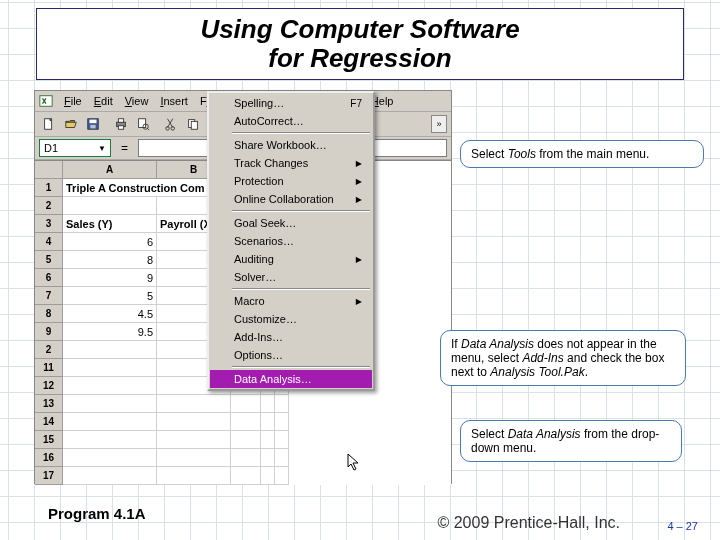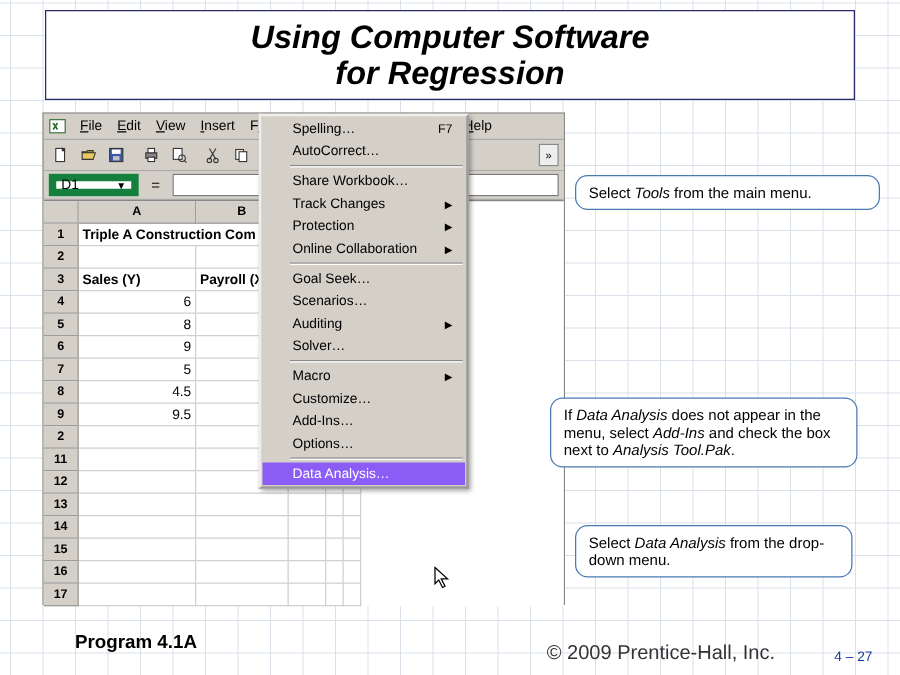--- a/index.html
+++ b/index.html
@@ -72,21 +72,21 @@
   .tb-btn svg { width: 14px; height: 14px; }
   .tb-sep { width: 4px; }
   .tb-end { margin-left: auto; width: 16px; height: 18px; border: 1px solid #888; background:#eee; display:flex;align-items:center;justify-content:center;font-size:9px;}
   .formula-row {
     display: flex; align-items: center;
     padding: 2px 4px; gap: 4px; background: #d4d0c8;
     border-bottom: 1px solid #aaa;
   }
   .name-box {
     width: 72px; height: 18px; background: #fff;
-    border: 6px solid #15803d; font-size: 11px;
+    border: 1px solid #15803d; font-size: 11px;
     display: flex; align-items: center; padding: 0 4px;
     justify-content: space-between;
   }
   .eq-lbl { font-size: 12px; padding: 0 6px; }
   .fx-input { flex: 1; height: 18px; background: #fff; border: 1px solid #7b7b7b; }
   .sheet {
     background: #fff;
     border-top: 1px solid #888;
   }
   .col-hdrs { display: flex; }
@@ -130,42 +130,42 @@
   .tm-strip {
     position: absolute; left: 2px; top: 2px; bottom: 2px; width: 18px;
     background: #d4d0c8;
   }
   .tm-item {
     position: relative;
     padding: 3px 10px 3px 24px;
     display: flex; justify-content: space-between; align-items: center;
   }
   .tm-item.disabled { color: #808080; }
-  .tm-item.hl { background: #8b5cf6; color: #fff; }
+  .tm-item.hl { background: #a21caf; color: #fff; }
   .tm-sep { height: 1px; margin: 2px 2px 2px 22px; border-top: 1px solid #888; border-bottom: 1px solid #fff; }
   .tm-arrow { font-size: 8px; }
   .tm-sc { color: #000; font-size: 10px; }
   .cursor {
     position: absolute;
     width: 14px; height: 18px;
     pointer-events: none;
   }
   .callout {
     position: absolute;
     background: #fff;
     border: 1px solid #4a7ab0;
     border-radius: 10px;
     padding: 6px 10px;
     font-size: 12px;
     color: #000;
     box-shadow: 0 0 0 0;
   }
   .callout .em { font-style: italic; }
   .program-label {
-    position: absolute; left: 60px; bottom: 18px;
+    position: absolute; left: 48px; bottom: 18px;
     font-weight: bold; font-size: 15px;
   }
   .copyright {
     position: absolute; right: 100px; bottom: 8px;
     font-size: 16px; color: #333;
   }
   .pagenum {
     position: absolute; right: 22px; bottom: 8px;
     font-size: 11px; color: #1a3aa0;
   }
@@ -476,21 +476,21 @@
 
   <svg class="cursor" style="left:312px; top:362px;" viewBox="0 0 14 18">
     <path d="M1 1 L1 14 L4 11 L7 17 L9 16 L6 10 L11 10 Z" fill="#fff" stroke="#000" stroke-width="1"></path>
   </svg>
 </div>
 
 <div class="callout" style="left:460px; top:140px; width:244px;">
   <span>Select </span><span class="em">Tools</span><span> from the main menu.</span>
 </div>
 
-<div class="callout" style="left:440px; top:318px; width:246px;">
+<div class="callout" style="left:440px; top:330px; width:246px;">
   <span>If </span><span class="em">Data Analysis</span><span> does not appear in the menu, select </span><span class="em">Add-Ins</span><span> and check the box next to </span><span class="em">Analysis Tool.Pak</span><span>.</span>
 </div>
 
 <div class="callout" style="left:460px; top:420px; width:222px;">
   <span>Select </span><span class="em">Data Analysis</span><span> from the drop-down menu.</span>
 </div>
 
 <div class="program-label">Program 4.1A</div>
 <div class="copyright">© 2009 Prentice-Hall, Inc.</div>
 <div class="pagenum">4 – 27</div>

